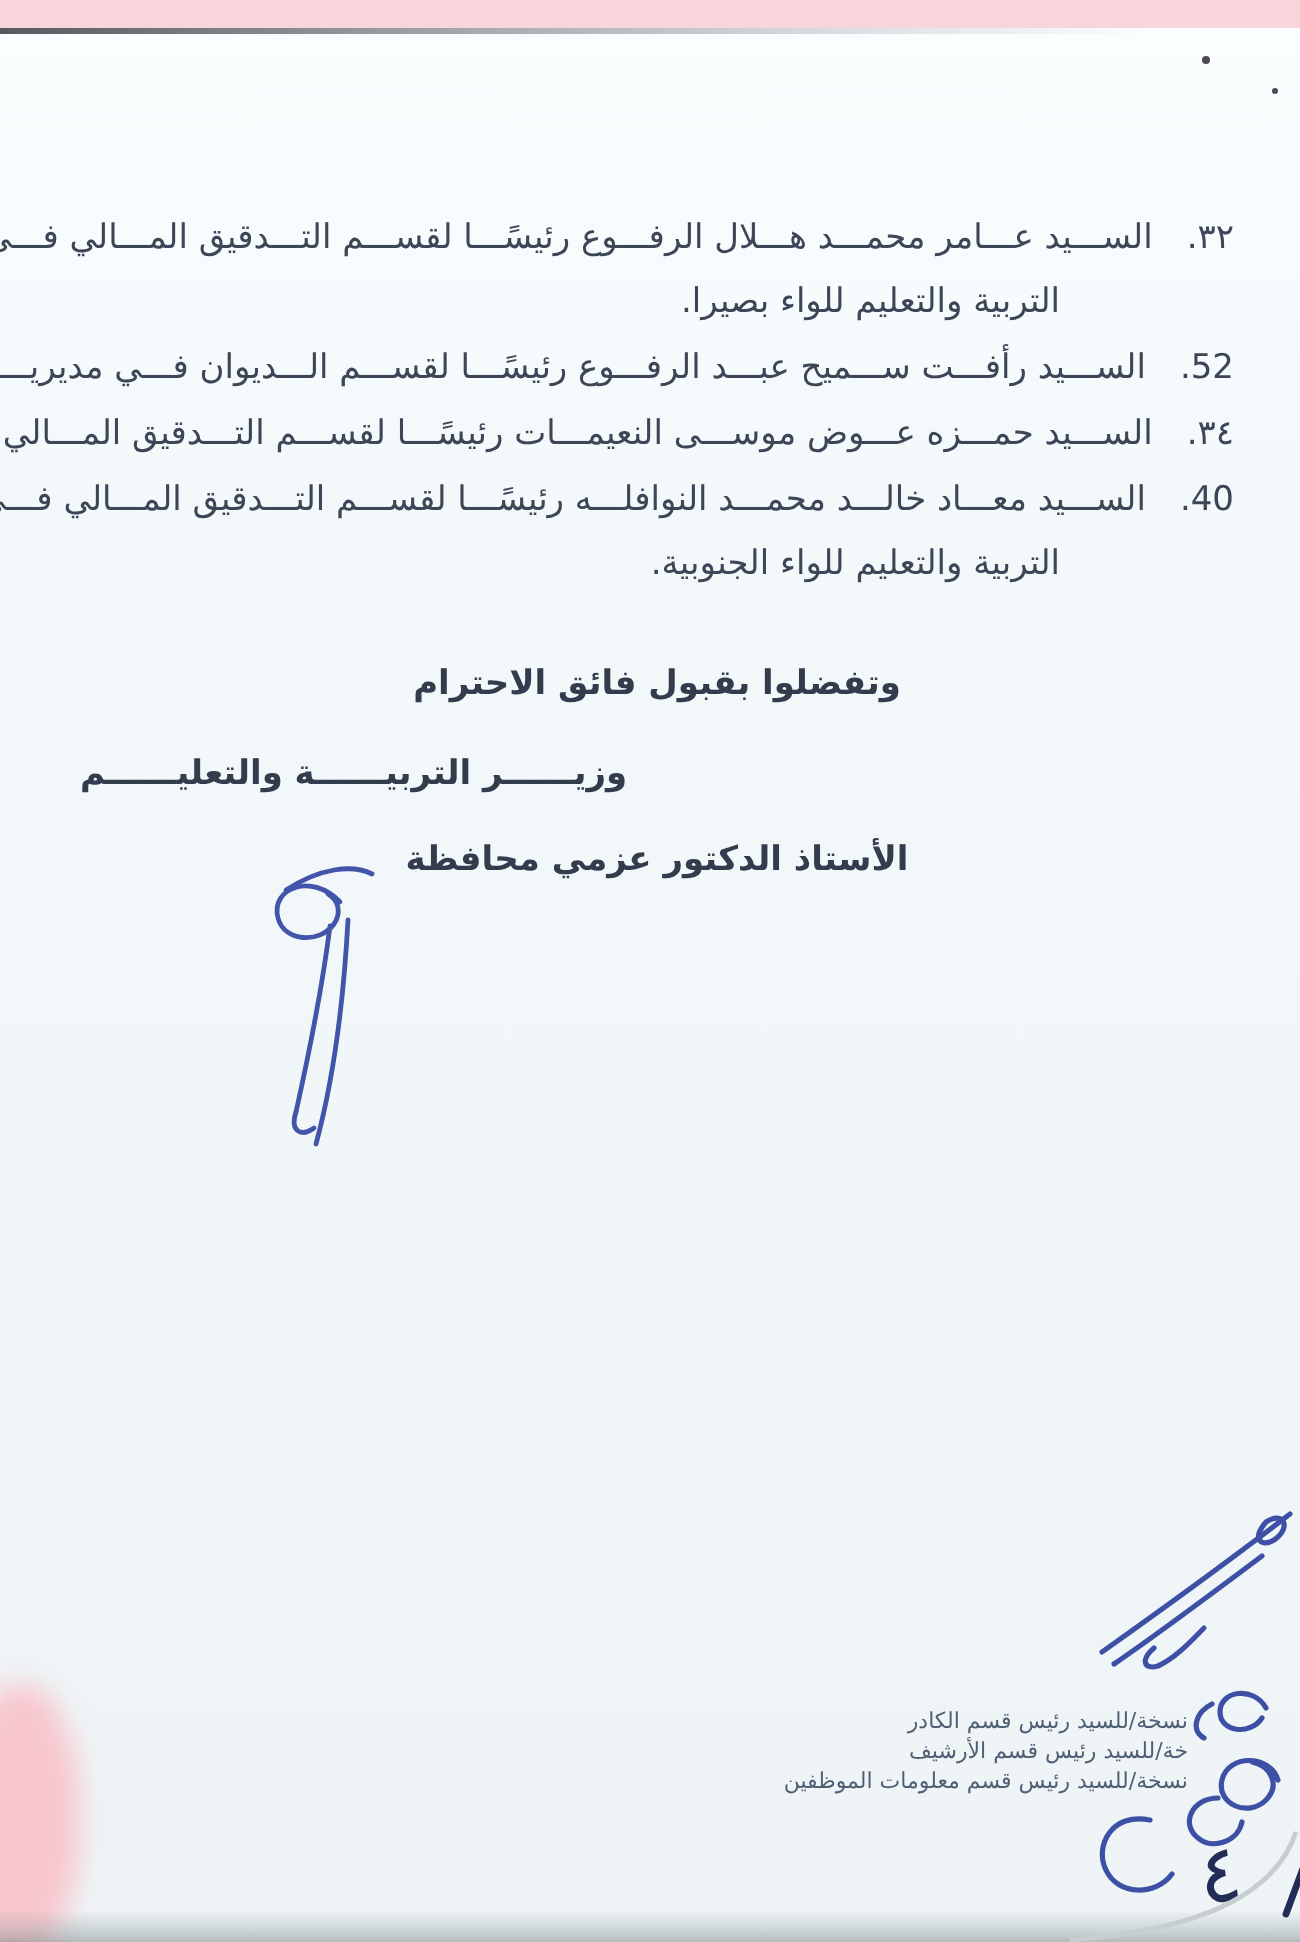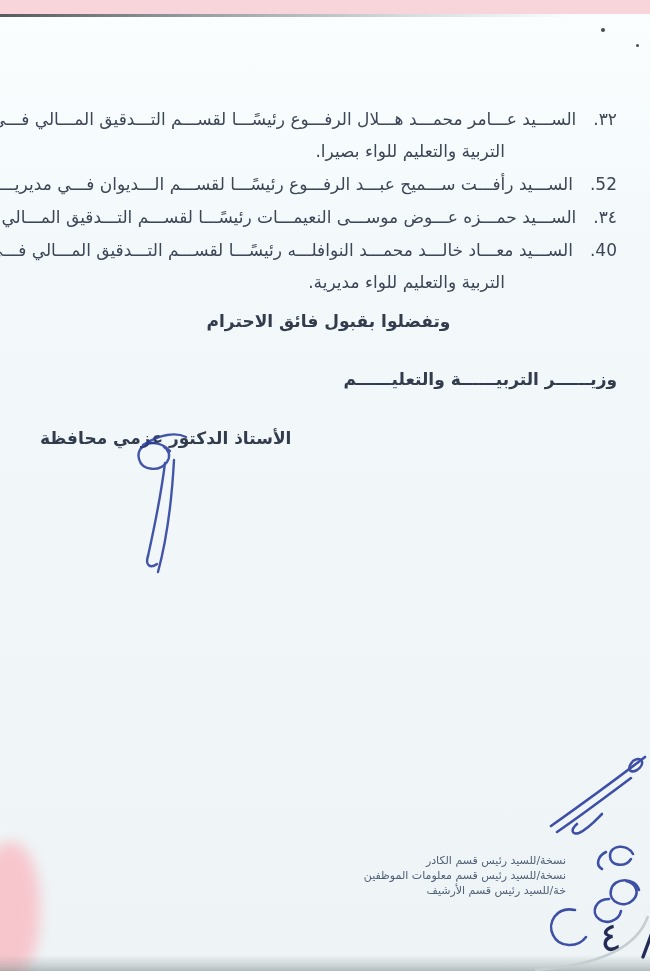--- a/index.html
+++ b/index.html
@@ -19,26 +19,26 @@
   .speck{position:absolute;border-radius:50%;background:#4a4a50;}
   .speck.s1{left:601px;top:28px;width:4px;height:4px;}
   .speck.s2{left:636px;top:44px;width:3px;height:3px;}
 
   
   .content{position:absolute;left:40px;top:103px;width:577px;direction:rtl;color:#3d4656;}
   .list{font-size:17px;line-height:32px;}
   .item{margin-bottom:1px;}
   .item .l1{text-align:justify;text-align-last:justify;white-space:nowrap;}
   .item .l1 .num{margin-left:17px;}
-  .item .l2{text-align:right;margin-right:112px;}
-  .closing{margin-top:13px;text-align:center;font-weight:bold;font-size:17px;color:#333c4c;}
-  .minister-title{margin-top:32px;text-align:right;font-weight:bold;font-size:17px;line-height:32px;color:#333c4c;letter-spacing:.2px;}
-  .minister-name{margin-top:27px;text-align:left;font-weight:bold;font-size:17px;line-height:32px;color:#333c4c;}
+  .item .l2{text-align:right;margin-right:87px;}
+  .closing{margin-top:34px;text-align:center;font-weight:bold;font-size:17px;color:#333c4c;}
+  .minister-title{margin-top:19px;text-align:left;font-weight:bold;font-size:17px;line-height:32px;color:#333c4c;letter-spacing:.2px;}
+  .minister-name{margin-top:11px;text-align:center;font-weight:bold;font-size:17px;line-height:32px;color:#333c4c;}
 
-  .copies{position:absolute;top:853px;right:84px;direction:rtl;text-align:right;
+  .copies{position:absolute;top:853px;right:56px;direction:rtl;text-align:right;
     font-size:11px;line-height:15px;color:#4e5f76;}
 
   .ink{position:absolute;pointer-events:none;}
   .sig-svg{left:113px;top:423px;}
   .scribbles-svg{left:545px;top:752px;}
   .curl-svg{left:500px;top:900px;}
 </style>
 </head>
 <body>
 
@@ -62,21 +62,21 @@
       <div class="item">
         <div class="l1"><span class="num">52.</span><span>الســـيد رأفـــت ســـميح عبـــد الرفـــوع رئيسًـــا لقســـم الـــديوان فـــي مديريـــة التربيـــة</span></div>
       </div>
 
       <div class="item">
         <div class="l1"><span class="num">٣٤.</span><span>الســـيد حمـــزه عـــوض موســـى النعيمـــات رئيسًـــا لقســـم التـــدقيق المـــالي فـــي</span></div>
       </div>
 
       <div class="item">
         <div class="l1"><span class="num">40.</span><span>الســـيد معـــاد خالـــد محمـــد النوافلـــه رئيسًـــا لقســـم التـــدقيق المـــالي فـــي مديريـــة</span></div>
-        <div class="l2">التربية والتعليم للواء مديرية.</div>
+        <div class="l2">التربية والتعليم للواء الجنوبية.</div>
       </div>
 
     </div>
 
     <div class="closing">وتفضلوا بقبول فائق الاحترام</div>
     <div class="minister-title">وزيــــــر التربيــــــة والتعليــــــم</div>
     <div class="minister-name">الأستاذ الدكتور عزمي محافظة</div>
   </div>
 
   <svg class="ink sig-svg" width="95" height="155" viewBox="0 0 95 155">
@@ -106,17 +106,17 @@
     </g>
     <path d="M98,205 L114,162" stroke="#232c56" stroke-width="3.4" stroke-linecap="round" fill="none"></path>
   </svg>
 
   <svg class="ink curl-svg" width="150" height="71" viewBox="0 0 150 71">
     <path d="M35,70 C90,66 136,52 148,16" fill="none" stroke="#c6ced1" stroke-width="2.5"></path>
   </svg>
 
   <div class="copies">
     <div>نسخة/للسيد رئيس قسم الكادر</div>
+    <div>خة/للسيد رئيس قسم الأرشيف</div>
     <div>نسخة/للسيد رئيس قسم معلومات الموظفين</div>
-    <div>خة/للسيد رئيس قسم الأرشيف</div>
   </div>
 
 </div>
 
 </body></html>

